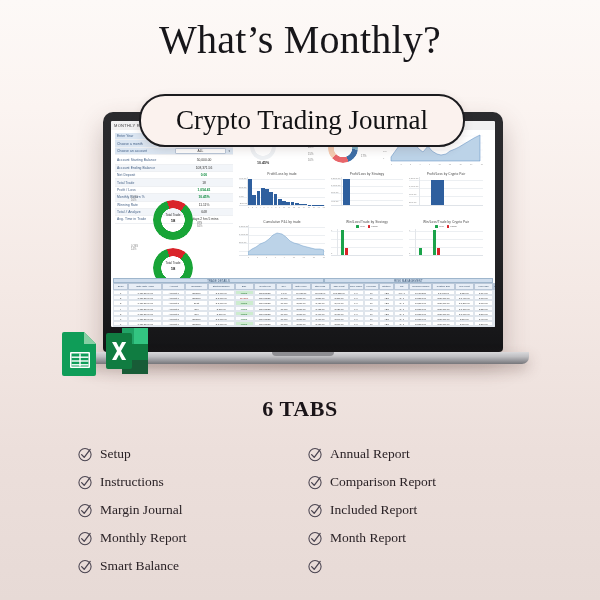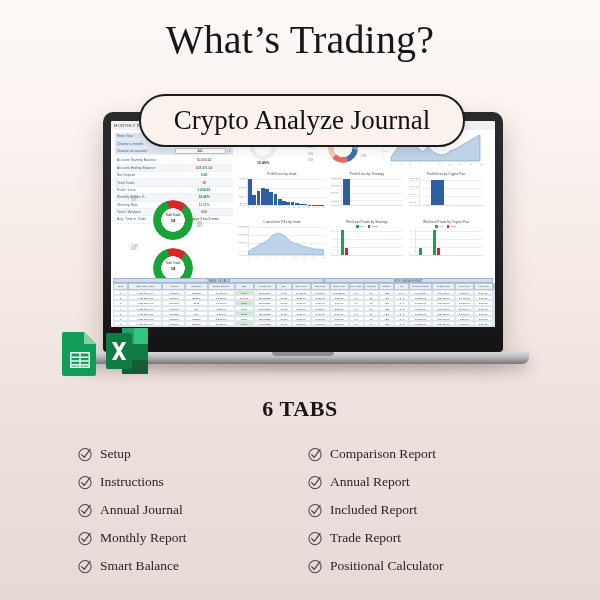--- a/index.html
+++ b/index.html
@@ -157,21 +157,21 @@
   .li{display:flex;align-items:center;height:28px;gap:7px;}
   .li .lbl{font-family:"Liberation Serif",serif;font-size:13.5px;color:#2a2226;}
   .chk{width:15px;height:15px;flex:0 0 15px;position:relative;}
   .chk svg{display:block;}
 </style>
 </head>
 <body>
 
 <div class="stage">
 
-  <div class="title">What’s Trading?</div>
+  <div class="title">What’s Monthly?</div>
 
   <div class="laptop">
     <div class="lid">
       <div class="screen">
         <div class="sheet">
 
           <div class="sheet-top">MONTHLY REPORT</div>
 
           <div class="dash">
 
@@ -683,21 +683,21 @@
             </div>
 
           </div>
         </div>
       </div>
     </div>
     <div class="base"></div>
     <div class="shadowpad"></div>
   </div>
 
-  <div class="badge">Crypto Analyze Journal</div>
+  <div class="badge">Crypto Trading Journal</div>
 
   <div class="icons">
     <svg class="gs" width="40" height="48" viewBox="0 0 40 48">
       <path d="M4,2 h20 l12,12 v30 a2,2 0 0 1 -2,2 h-30 a2,2 0 0 1 -2,-2 v-40 a2,2 0 0 1 2,-2z" fill="#0f9d58"></path>
       <path d="M24,2 l12,12 h-12 z" fill="#87cfa4"></path>
       <rect x="10" y="22" width="20" height="16" rx="1" fill="#ffffff"></rect>
       <rect x="11.5" y="23.5" width="17" height="13" fill="#0f9d58"></rect>
       <rect x="11.5" y="26.5" width="17" height="1.4" fill="#ffffff"></rect>
       <rect x="11.5" y="30.3" width="17" height="1.4" fill="#ffffff"></rect>
       <rect x="11.5" y="34.1" width="17" height="1.4" fill="#ffffff"></rect>
@@ -736,21 +736,21 @@
           </span>
           <span class="lbl">Instructions</span>
         </div>
         <div class="li">
           <span class="chk">
             <svg width="15" height="15" viewBox="0 0 15 15">
               <circle cx="7" cy="7.6" r="6.1" fill="none" stroke="#4a4450" stroke-width="1.05"></circle>
               <path d="M3.6,7.6 L6.2,10.3 L12.2,2.4" fill="none" stroke="#4a4450" stroke-width="1.25" stroke-linecap="round" stroke-linejoin="round"></path>
             </svg>
           </span>
-          <span class="lbl">Annual Journal</span>
+          <span class="lbl">Margin Journal</span>
         </div>
         <div class="li">
           <span class="chk">
             <svg width="15" height="15" viewBox="0 0 15 15">
               <circle cx="7" cy="7.6" r="6.1" fill="none" stroke="#4a4450" stroke-width="1.05"></circle>
               <path d="M3.6,7.6 L6.2,10.3 L12.2,2.4" fill="none" stroke="#4a4450" stroke-width="1.25" stroke-linecap="round" stroke-linejoin="round"></path>
             </svg>
           </span>
           <span class="lbl">Monthly Report</span>
         </div>
@@ -765,54 +765,53 @@
         </div>
       </div>
     <div class="col right" id="col-right">
         <div class="li">
           <span class="chk">
             <svg width="15" height="15" viewBox="0 0 15 15">
               <circle cx="7" cy="7.6" r="6.1" fill="none" stroke="#4a4450" stroke-width="1.05"></circle>
               <path d="M3.6,7.6 L6.2,10.3 L12.2,2.4" fill="none" stroke="#4a4450" stroke-width="1.25" stroke-linecap="round" stroke-linejoin="round"></path>
             </svg>
           </span>
+          <span class="lbl">Annual Report</span>
+        </div>
+        <div class="li">
+          <span class="chk">
+            <svg width="15" height="15" viewBox="0 0 15 15">
+              <circle cx="7" cy="7.6" r="6.1" fill="none" stroke="#4a4450" stroke-width="1.05"></circle>
+              <path d="M3.6,7.6 L6.2,10.3 L12.2,2.4" fill="none" stroke="#4a4450" stroke-width="1.25" stroke-linecap="round" stroke-linejoin="round"></path>
+            </svg>
+          </span>
           <span class="lbl">Comparison Report</span>
         </div>
         <div class="li">
           <span class="chk">
             <svg width="15" height="15" viewBox="0 0 15 15">
               <circle cx="7" cy="7.6" r="6.1" fill="none" stroke="#4a4450" stroke-width="1.05"></circle>
               <path d="M3.6,7.6 L6.2,10.3 L12.2,2.4" fill="none" stroke="#4a4450" stroke-width="1.25" stroke-linecap="round" stroke-linejoin="round"></path>
             </svg>
           </span>
-          <span class="lbl">Annual Report</span>
-        </div>
-        <div class="li">
-          <span class="chk">
-            <svg width="15" height="15" viewBox="0 0 15 15">
-              <circle cx="7" cy="7.6" r="6.1" fill="none" stroke="#4a4450" stroke-width="1.05"></circle>
-              <path d="M3.6,7.6 L6.2,10.3 L12.2,2.4" fill="none" stroke="#4a4450" stroke-width="1.25" stroke-linecap="round" stroke-linejoin="round"></path>
-            </svg>
-          </span>
           <span class="lbl">Included Report</span>
         </div>
         <div class="li">
           <span class="chk">
             <svg width="15" height="15" viewBox="0 0 15 15">
               <circle cx="7" cy="7.6" r="6.1" fill="none" stroke="#4a4450" stroke-width="1.05"></circle>
               <path d="M3.6,7.6 L6.2,10.3 L12.2,2.4" fill="none" stroke="#4a4450" stroke-width="1.25" stroke-linecap="round" stroke-linejoin="round"></path>
             </svg>
           </span>
-          <span class="lbl">Trade Report</span>
-        </div>
-        <div class="li">
-          <span class="chk">
-            <svg width="15" height="15" viewBox="0 0 15 15">
-              <circle cx="7" cy="7.6" r="6.1" fill="none" stroke="#4a4450" stroke-width="1.05"></circle>
-              <path d="M3.6,7.6 L6.2,10.3 L12.2,2.4" fill="none" stroke="#4a4450" stroke-width="1.25" stroke-linecap="round" stroke-linejoin="round"></path>
-            </svg>
-          </span>
-          <span class="lbl">Positional Calculator</span>
+          <span class="lbl">Month Report</span>
+        </div>
+        <div class="li">
+          <span class="chk">
+            <svg width="15" height="15" viewBox="0 0 15 15">
+              <circle cx="7" cy="7.6" r="6.1" fill="none" stroke="#4a4450" stroke-width="1.05"></circle>
+              <path d="M3.6,7.6 L6.2,10.3 L12.2,2.4" fill="none" stroke="#4a4450" stroke-width="1.25" stroke-linecap="round" stroke-linejoin="round"></path>
+            </svg>
+          </span>
         </div>
       </div>
   </div>
 
 </div>
 
 </body></html>

